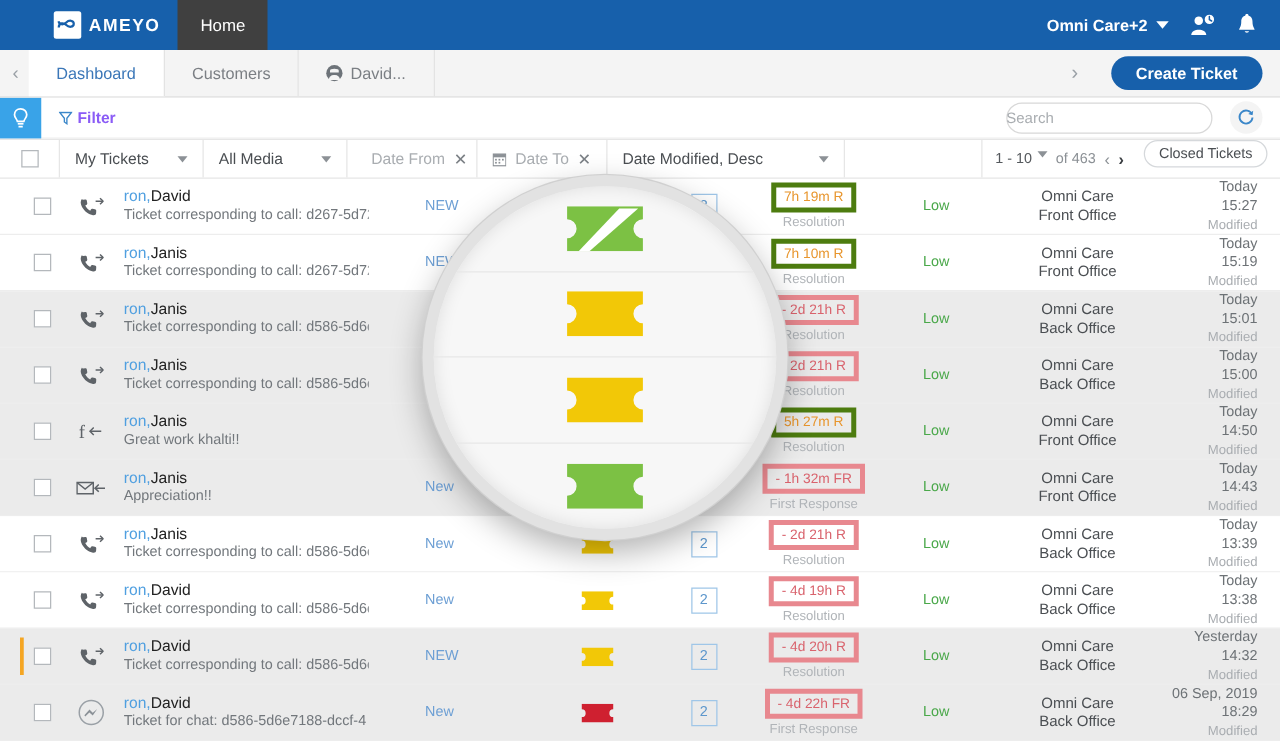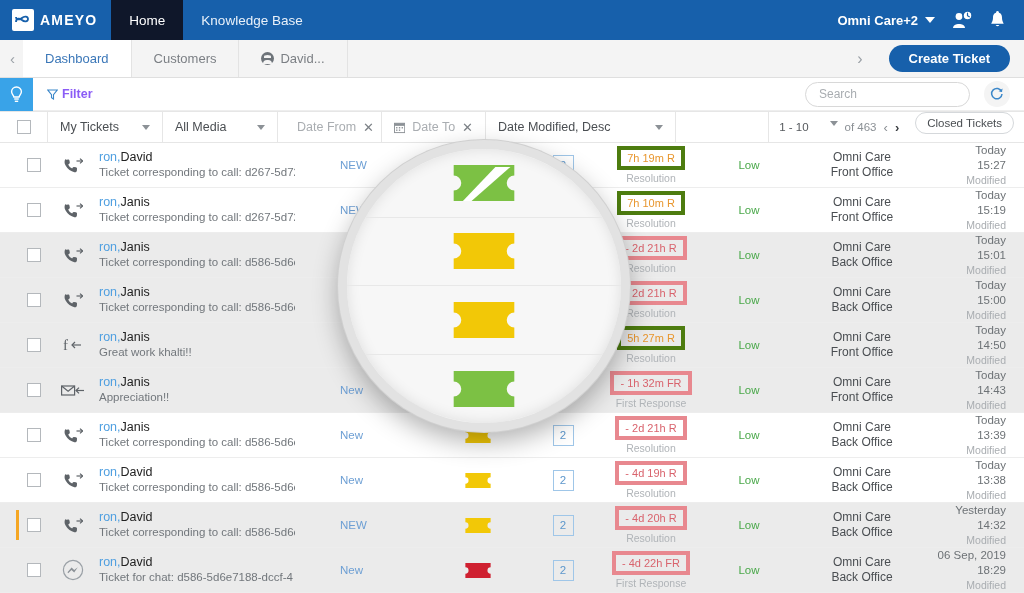--- a/index.html
+++ b/index.html
@@ -13,33 +13,34 @@
 
   
   .topnav {
     height: 40px; background: #1760ab;
     display: flex; align-items: stretch;
     position: relative; z-index: 5;
   }
   .brand {
     display: flex; align-items: center; gap: 6px;
     padding: 0 14px 0 12px;
+    margin-left: 31px;
   }
   .brand-mark {
     width: 22px; height: 22px; background: #ffffff; border-radius: 2px;
     display: flex; align-items: center; justify-content: center;
   }
   .brand-text {
     color: #ffffff; font-size: 14px; font-weight: bold; letter-spacing: 1.2px;
   }
   .nav-item {
     display: flex; align-items: center; padding: 0 18px;
     color: #e9f1fa; font-size: 13.5px; cursor: pointer; white-space: nowrap;
   }
-  .nav-item.active { background: #0f172a; color: #ffffff; }
+  .nav-item.active { background: #404040; color: #ffffff; }
   .topnav-right {
     margin-left: auto; display: flex; align-items: center;
     gap: 16px; padding-right: 18px;
   }
   .account {
     display: flex; align-items: center; gap: 7px;
     color: #ffffff; font-size: 13px; cursor: pointer; font-weight: bold;
   }
   .caret-down {
     width: 0; height: 0; border-left: 5px solid transparent;
@@ -100,21 +101,21 @@
     display: flex; align-items: center; gap: 4px;
     margin-left: 14px; color: #8b5cf6; font-size: 12.5px;
     font-weight: bold; cursor: pointer;
   }
   .filterstrip-right {
     margin-left: auto; display: flex; align-items: center;
     gap: 14px; padding-right: 14px;
   }
   .search-box {
     width: 165px; height: 25px; border: 1px solid #d8d8d8; border-radius: 13px;
-    display: flex; align-items: center; padding: 0 9px 0 13px; background: #fff;
+    display: flex; align-items: center; padding: 0 9px 0 13px; background: #fff; justify-content: flex-end;
   }
   .search-box input {
     border: none; outline: none; flex: 1; font-size: 12px; color: #6b6f73;
     background: transparent; font-family: "Liberation Sans", sans-serif;
   }
   .search-box input::placeholder { color: #a9adb1; }
   .refresh-btn {
     width: 26px; height: 26px; border-radius: 50%; background: #f4f4f4;
     display: flex; align-items: center; justify-content: center; cursor: pointer;
   }
@@ -140,21 +141,21 @@
     border-right: 4px solid transparent; border-top: 5px solid #8c9196;
   }
   .cb-date { width: 104px; gap: 7px; color: #a9adb1; cursor: pointer; }
   .cb-date .x { margin-left: auto; color: #7c8186; font-size: 13px; cursor: pointer; }
   .cb-sort { width: 190px; justify-content: space-between; cursor: pointer; }
   .cb-spacer { flex: 1; border-right: 1px solid #e6e6e6; }
   .cb-pager {
     margin-left: auto; display: flex; align-items: center; gap: 7px;
     padding: 0 10px; font-size: 11.5px; color: #8b9095; border: none;
   }
-  .pg-sel { display: flex; gap: 21px; color: #55595d; cursor: pointer; }
+  .pg-sel { display: flex; gap: 4px; color: #55595d; cursor: pointer; }
   .pg-arrow { color: #8b9095; font-size: 13px; cursor: pointer; }
   .pg-arrow.on { color: #3a3e42; font-weight: bold; }
   .closed-pill {
     border: 1px solid #d5d8db; border-radius: 13px; height: 22px;
     display: flex; align-items: center; padding: 0 11px;
     font-size: 11.5px; color: #4a4e52; cursor: pointer; margin: 0 10px 0 6px;
   }
 
   
   .list { position: relative; }
@@ -230,23 +231,20 @@
     <div class="brand">
       <div class="brand-mark">
         <svg width="18" height="12" viewBox="0 0 18 12">
           <path d="M2 8 C2 4,6 4,8 6 C10 8,14 8,14 5 C14 2,10 2,8 4 C6 6,2 6,2 3" fill="none" stroke="#1760ab" stroke-width="1.8"></path>
         </svg>
       </div>
       <span class="brand-text">AMEYO</span>
     </div>
     <div class="nav-item active">
       <span>Home</span>
-    </div>
-    <div class="nav-item">
-      <span>Knowledge Base</span>
     </div>
     <div class="topnav-right">
       <div class="account">
         <span>Omni Care+2</span>
         <span class="caret-down"></span>
       </div>
       <span class="nav-icon">
         <svg width="22" height="18" viewBox="0 0 22 18">
           <circle cx="8" cy="5.5" r="3.4" fill="#ffffff"></circle>
           <path d="M2 17 C2 11.5,14 11.5,14 17 Z" fill="#ffffff"></path>

